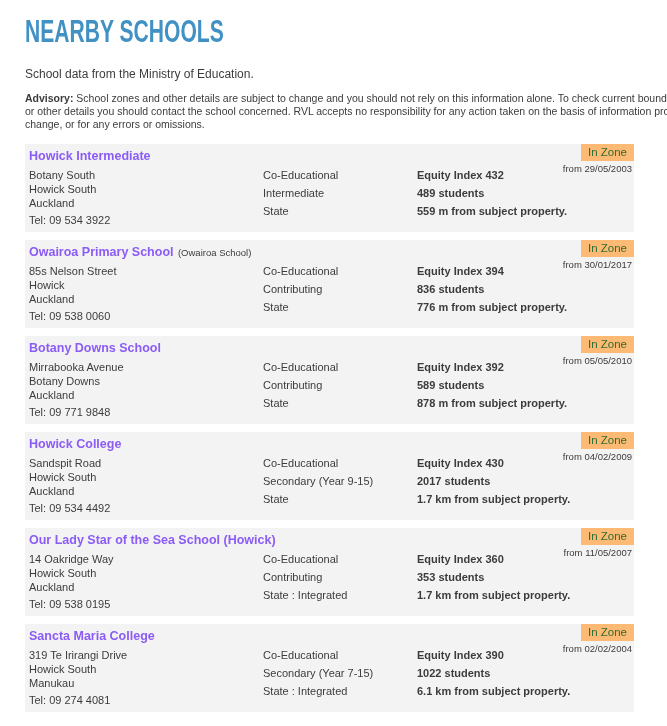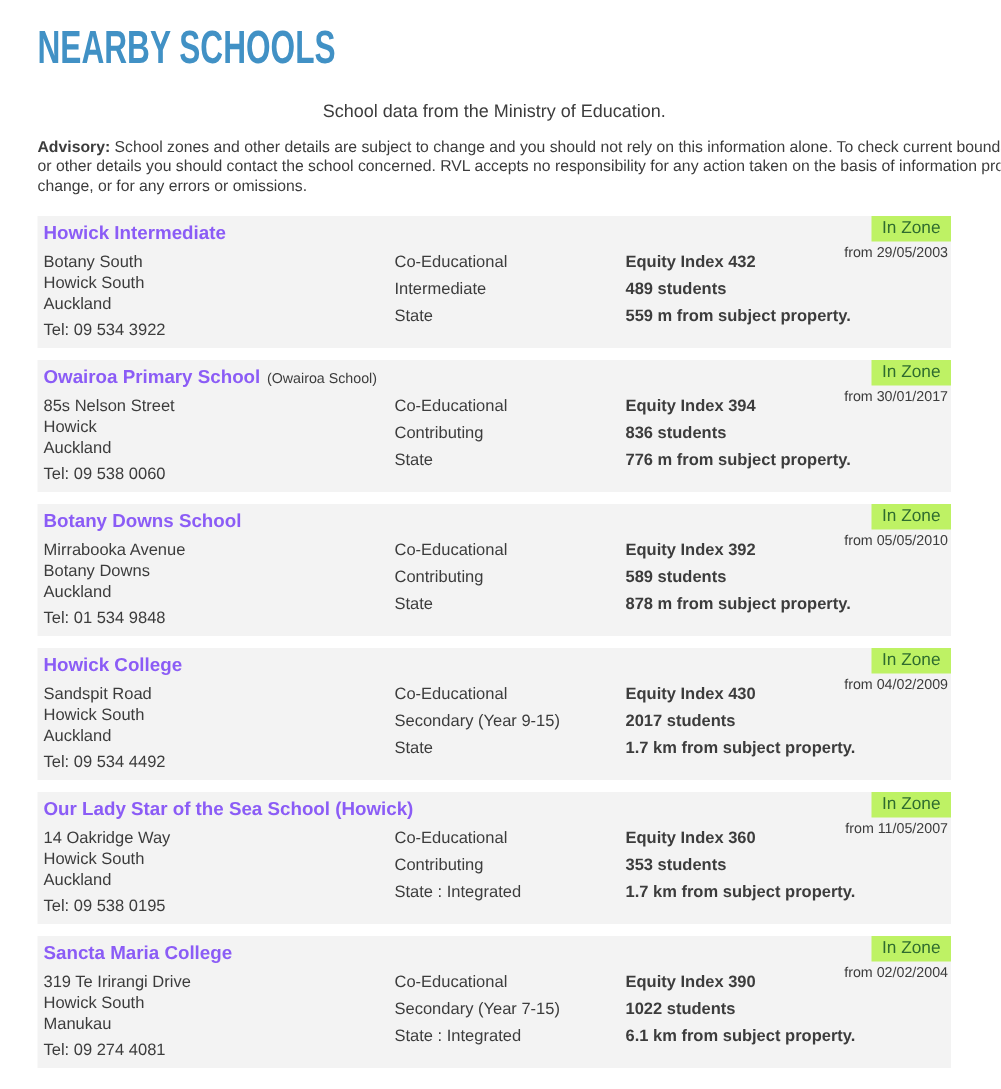--- a/index.html
+++ b/index.html
@@ -22,21 +22,20 @@
     display: inline-block;
     transform: scaleX(0.68);
     transform-origin: left center;
     white-space: nowrap;
   }
 
   .subtitle {
     margin-top: 17px;
     font-size: 12px;
     color: #3c3c3c;
-    text-align: center;
   }
 
   .advisory {
     margin-top: 11px;
     font-size: 10.5px;
     line-height: 13px;
     color: #3c3c3c;
     width: 642px;
   }
   .adv-line { display: block; white-space: nowrap; }
@@ -47,21 +46,21 @@
   .card {
     position: relative;
     background: #f3f3f3;
     margin-bottom: 8px;
     padding: 3px 0 5px 4px;
   }
 
   .zone-badge {
     position: absolute;
     top: 0; right: 0;
-    background: #bef264;
+    background: #fdba74;
     color: #2f6c2f;
     font-size: 11.5px;
     padding: 2px 7px 3px 7px;
   }
   .zone-date {
     position: absolute;
     top: 19px; right: 2px;
     font-size: 9.5px;
     color: #3c3c3c;
   }
@@ -159,21 +158,21 @@
       <span class="zone-date">from 05/05/2010</span>
       <div class="name-row">
         <span class="school-name">Botany Downs School</span>
         <span class="school-alt"></span>
       </div>
       <div class="cols">
         <div class="col1">
           <div class="addr">Mirrabooka Avenue</div>
           <div class="addr">Botany Downs</div>
           <div class="addr">Auckland</div>
-          <div class="tel">Tel: 01 534 9848</div>
+          <div class="tel">Tel: 09 771 9848</div>
         </div>
         <div class="col2">
           <div>Co-Educational</div>
           <div>Contributing</div>
           <div>State</div>
         </div>
         <div class="col3">
           <div>Equity Index 392</div>
           <div>589 students</div>
           <div>878 m from subject property.</div>

